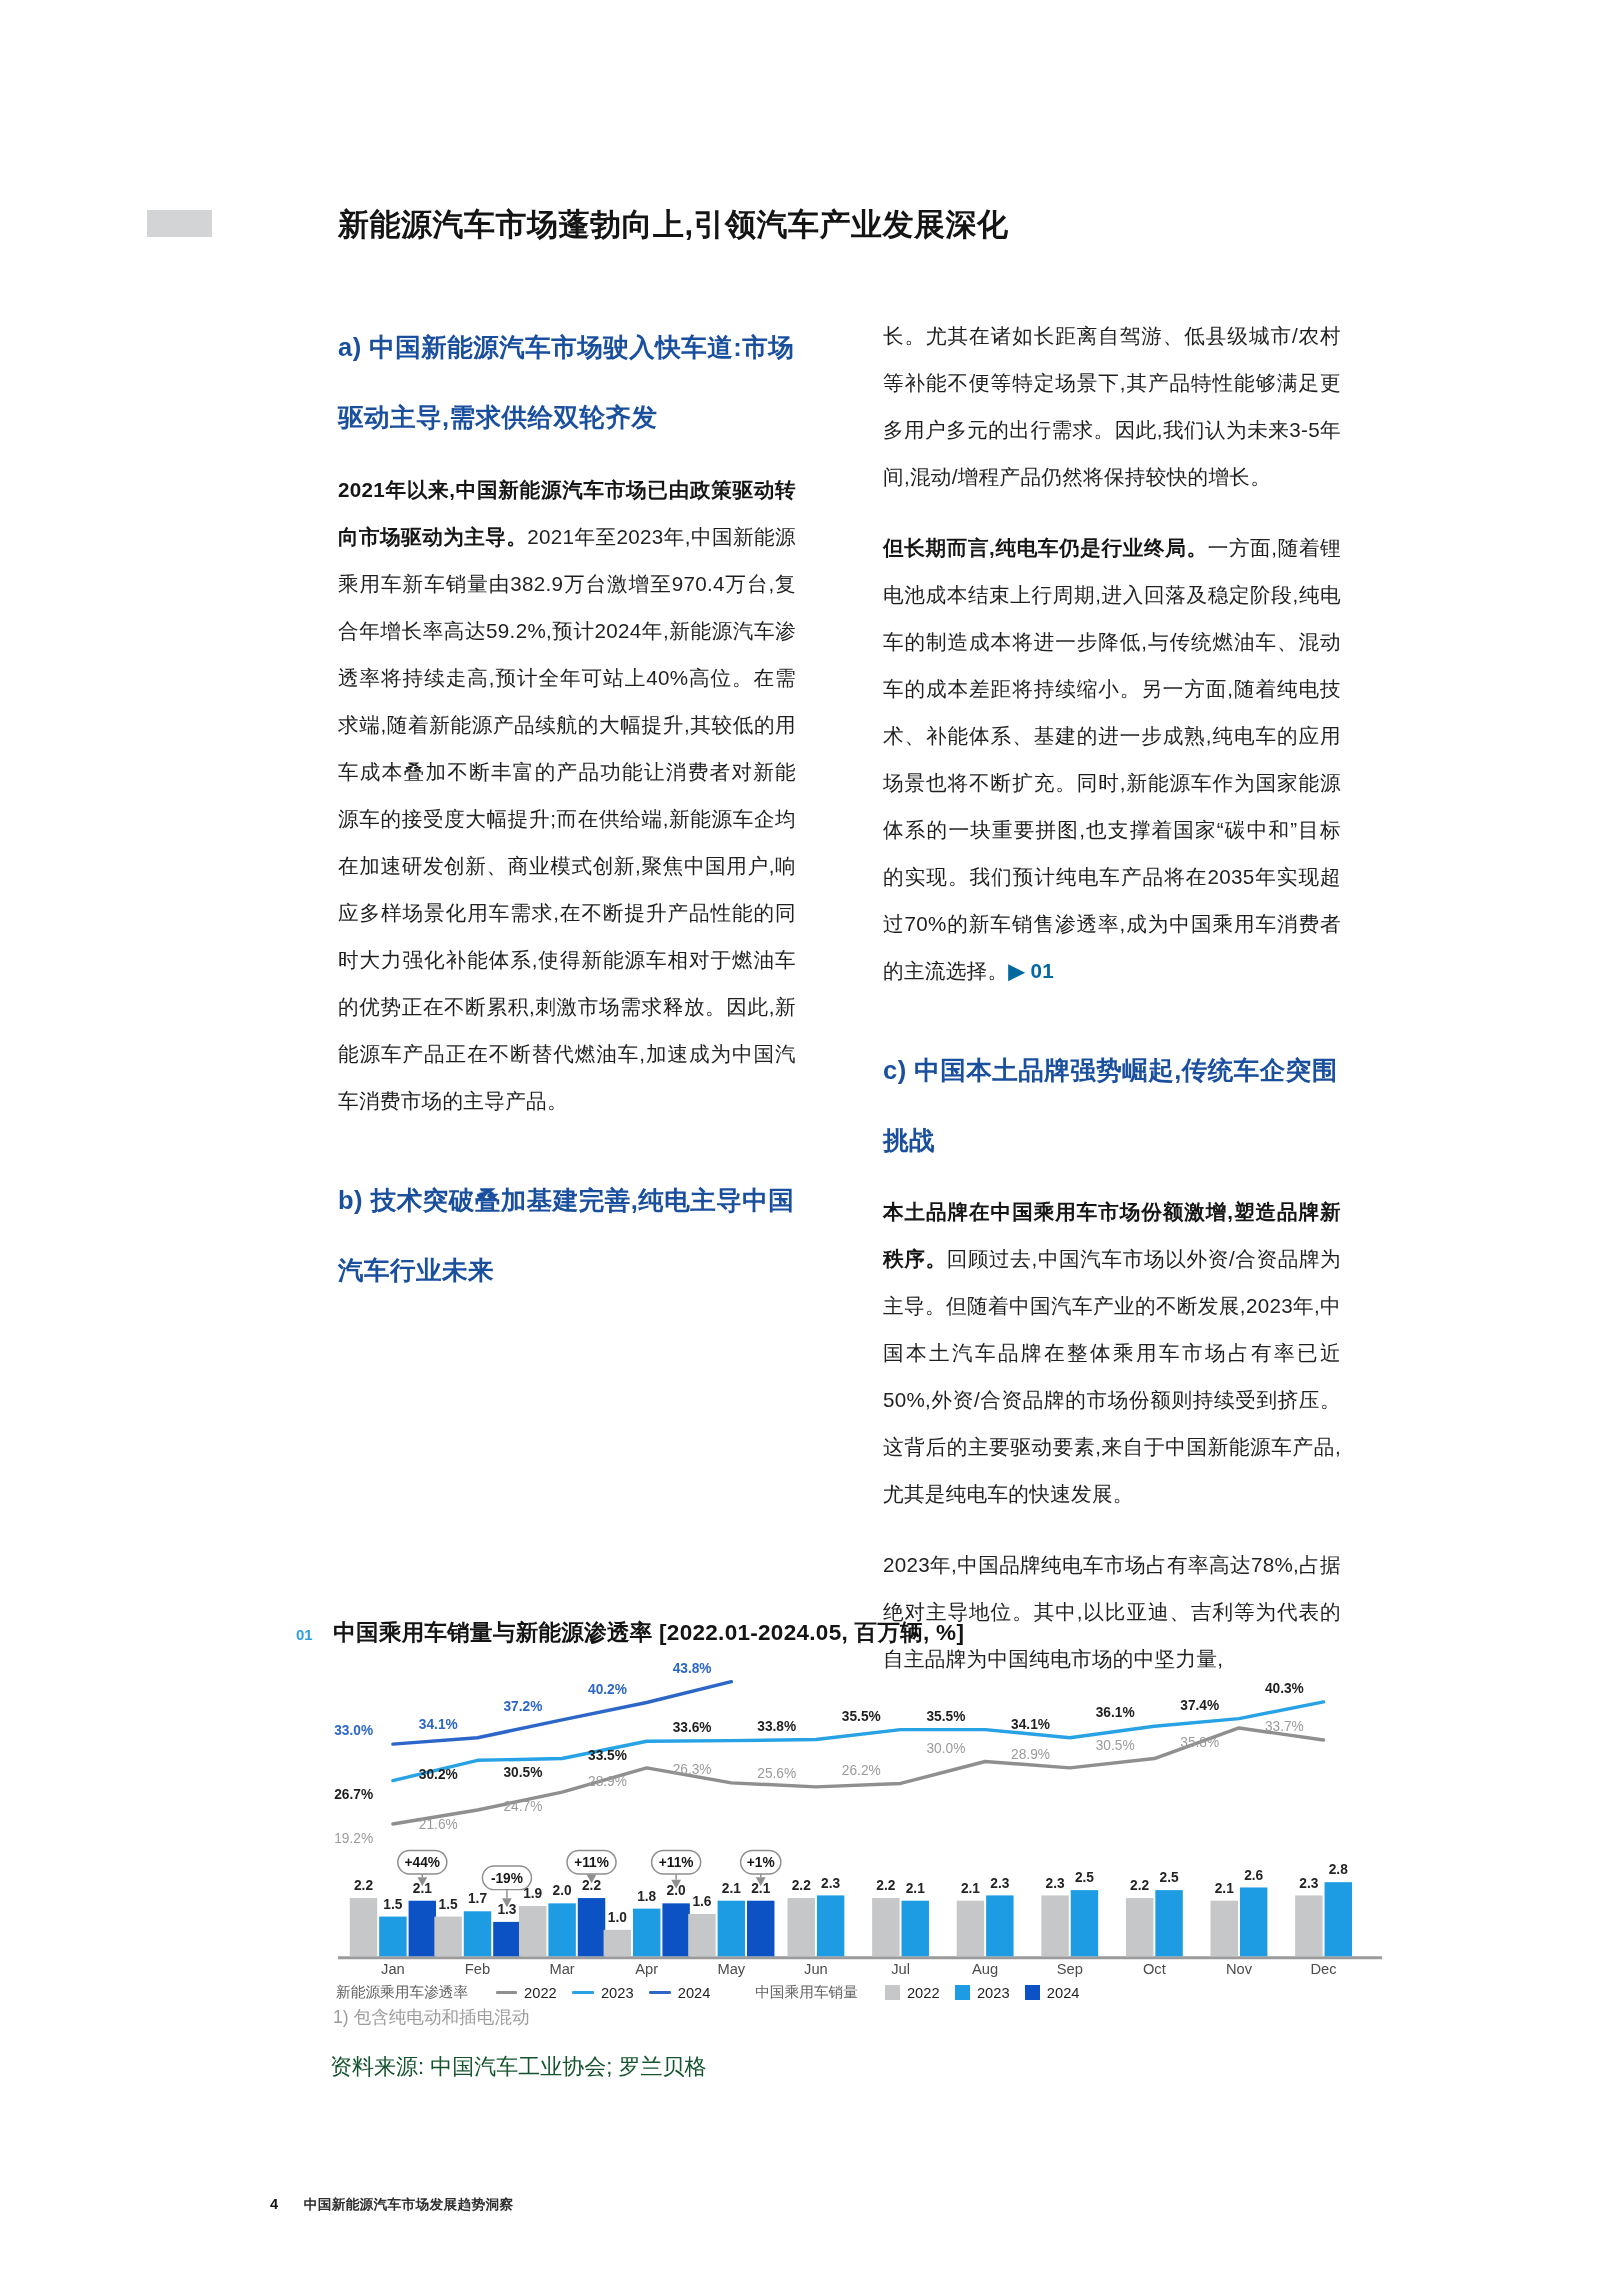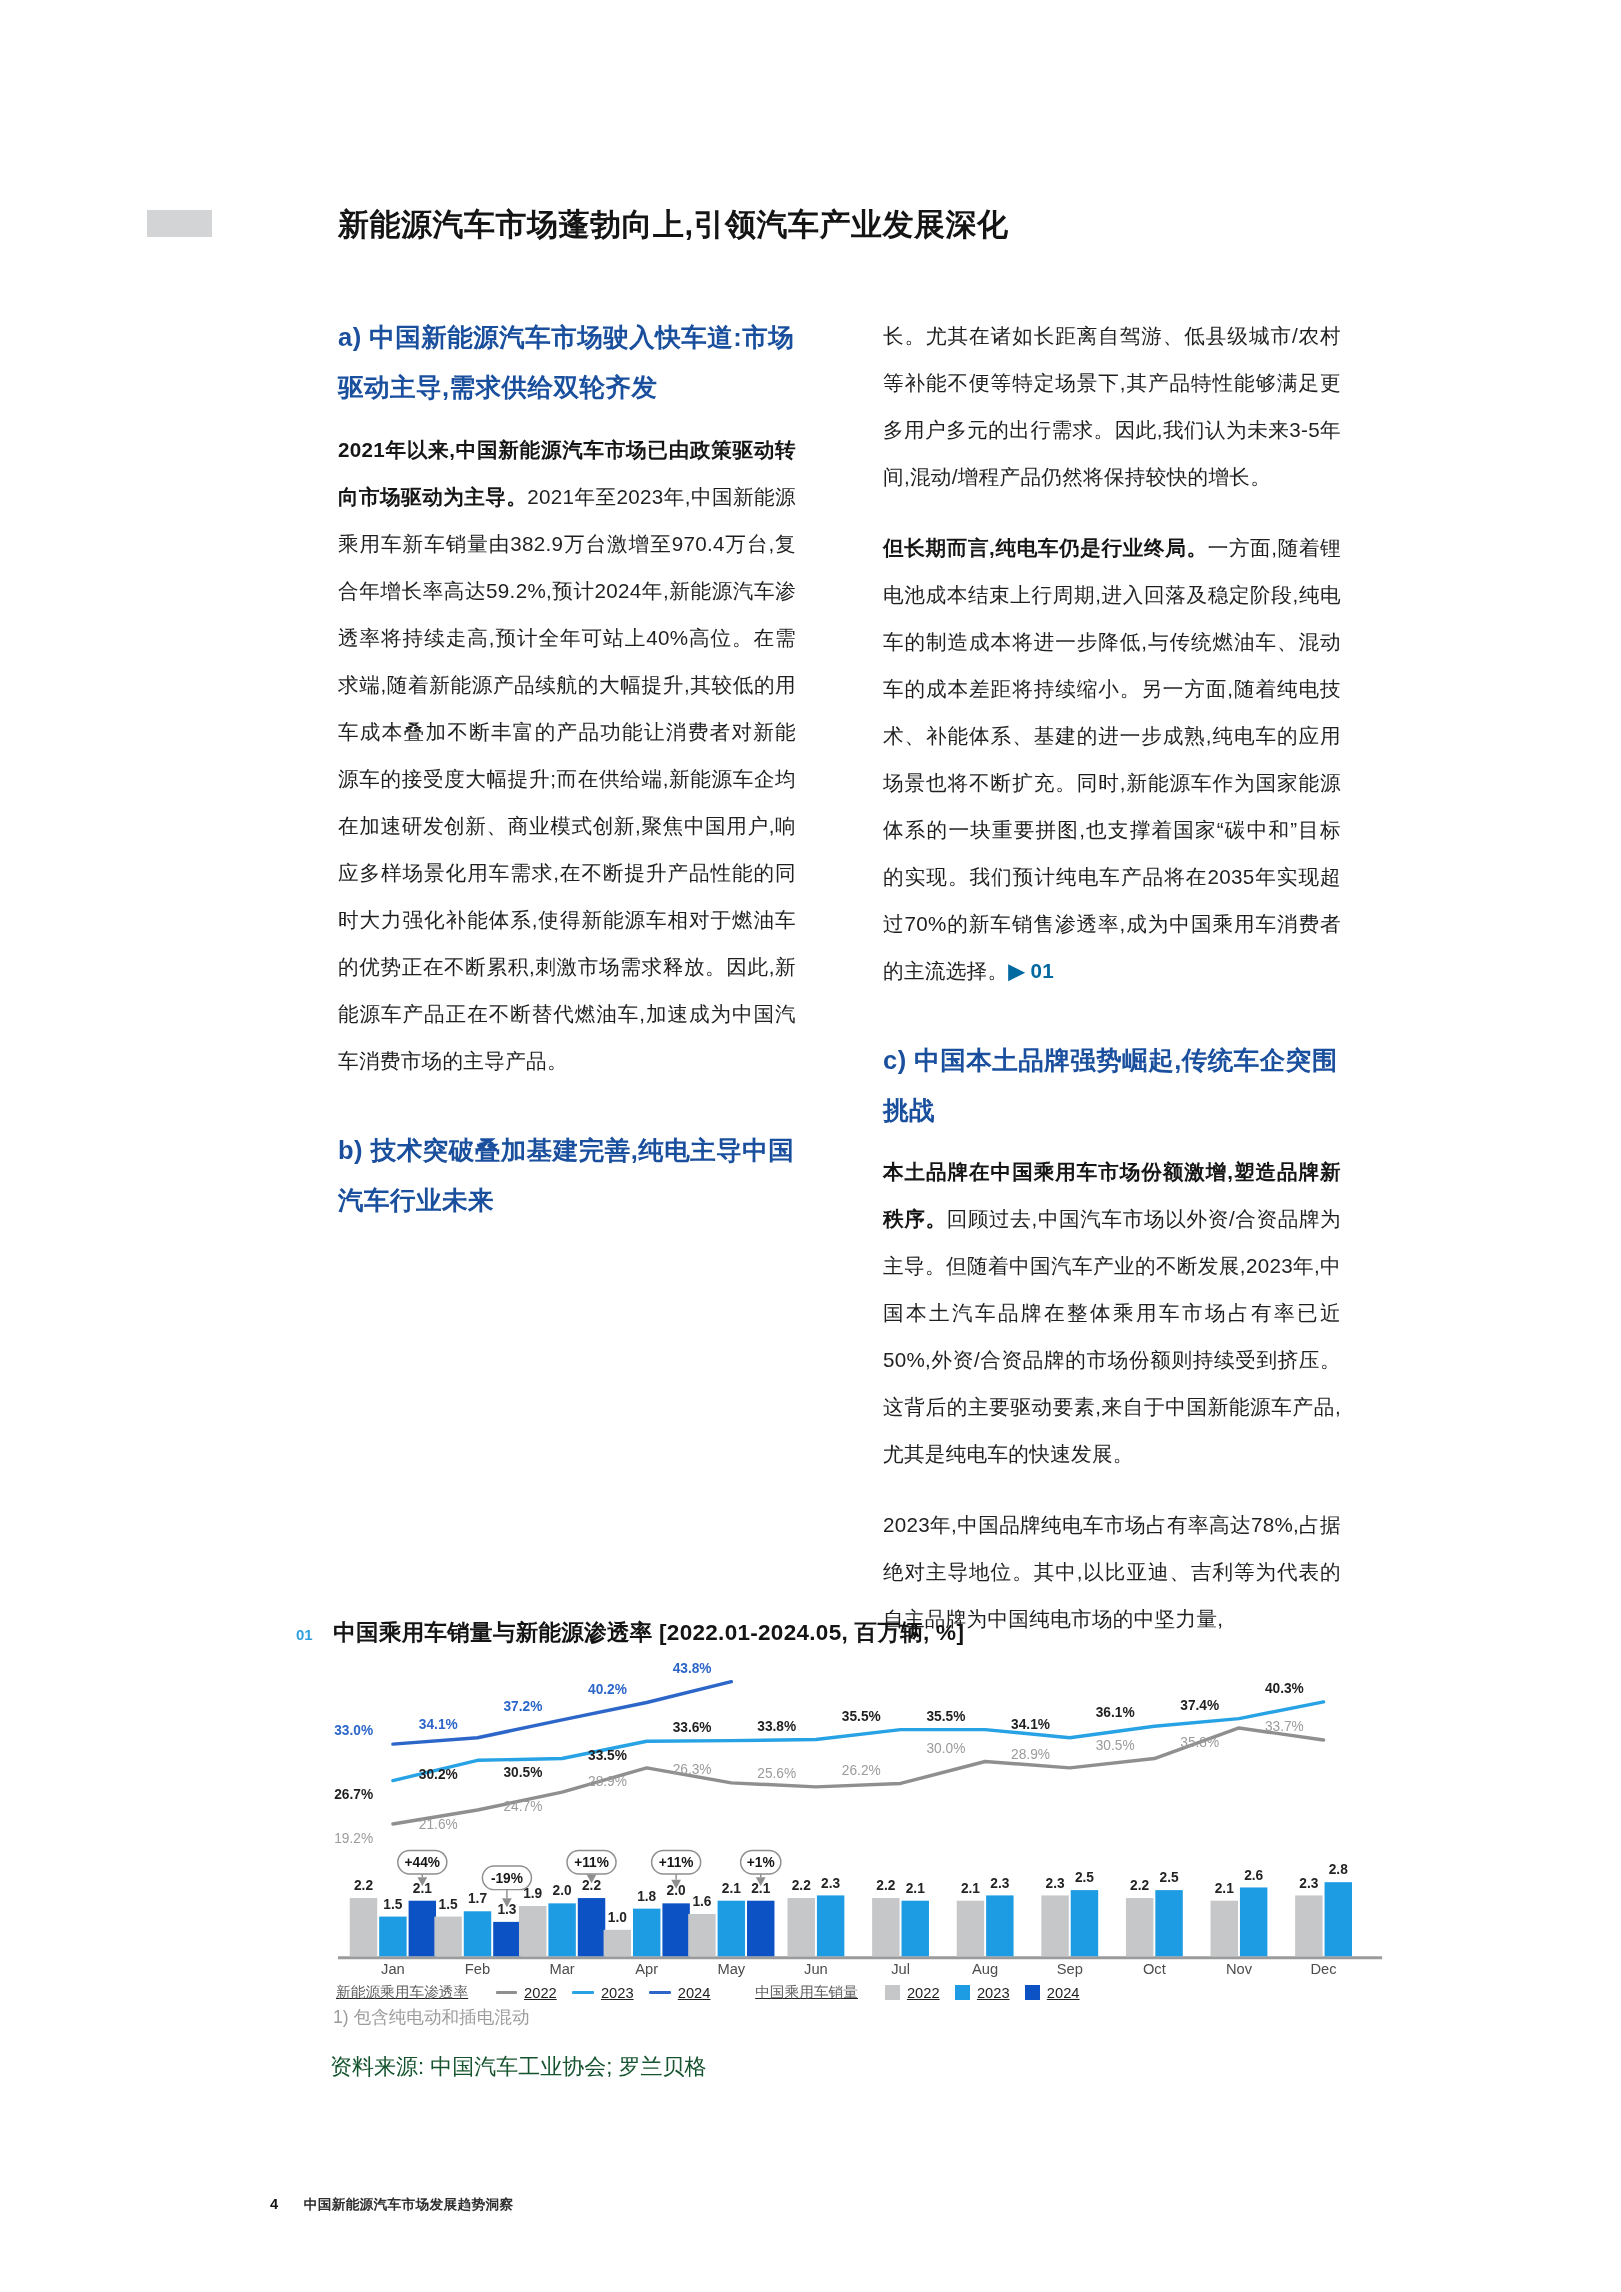--- a/index.html
+++ b/index.html
@@ -7,40 +7,40 @@
         font-family:"Liberation Sans",sans-serif;color:#1f1f1f;overflow:hidden;}
 
   .deco-bar{position:absolute;left:147px;top:210px;width:65px;height:27.4px;background:#d3d4d6;}
   .page-title{position:absolute;left:338px;top:206px;margin:0;font-size:31px;line-height:37px;
               font-weight:700;color:#141414;letter-spacing:0.5px;}
 
   .col{position:absolute;top:312px;width:458px;font-size:20.6px;line-height:47px;
        text-align:justify;color:#1f1f1f;letter-spacing:0.3px;}
   .col-left{left:338px;}
   .col-right{left:883px;}
-  .col h3{color:#1a4f9e;font-size:25.5px;line-height:50px;font-weight:700;
+  .col h3{color:#1a4f9e;font-size:25.5px;line-height:70px;font-weight:700;
           margin:41px 0 13.7px;text-align:left;letter-spacing:0.5px;}
   .col h3:first-child{margin-top:0;}
   .col p{margin:0 0 23.5px;}
   .col p b{font-weight:700;color:#161616;}
   .ref{color:#0369a1;font-weight:700;}
 
   .fig-head{position:absolute;left:296px;top:1617px;display:flex;gap:20.6px;align-items:baseline;}
   .fig-num{font-size:15px;font-weight:700;color:#2f9fdf;}
   .fig-title{margin:0;font-size:22.5px;font-weight:700;color:#141414;letter-spacing:0.3px;}
 
   .chart{position:absolute;left:338px;top:1664px;overflow:visible;}
   .chart text{font-family:"Liberation Sans",sans-serif;}
   .bar-label{font-size:14px;font-weight:700;fill:#242424;}
   .line-label{font-size:14px;}
   .month-label{font-size:15px;fill:#4c4c4c;}
   .callout-label{font-size:14px;font-weight:700;fill:#161616;}
 
   .legend{position:absolute;left:336px;top:1983px;display:flex;align-items:center;
-          font-size:14.7px;color:#1f1f1f;white-space:nowrap;text-decoration:underline;}
+          font-size:14.7px;color:#1f1f1f;white-space:nowrap;}
   .lg-title{color:#5f5f5f;margin-right:27.4px;}
   .lg-title.second{margin-left:29px;}
   .lg-item{display:flex;align-items:center;margin-right:15.7px;text-align:right;}
   .lg-line{display:inline-block;width:21.6px;height:3.9px;border-radius:1px;margin-right:6.9px;}
   .lg-sq{display:inline-block;width:14.7px;height:14.7px;margin-right:6.9px;}
 
   .footnote{position:absolute;left:333px;top:2005px;font-size:17.6px;color:#9c9c9c;}
   .source{position:absolute;left:330px;top:2052px;font-size:22px;color:#14532d;}
 
   .page-footer{position:absolute;left:270px;top:2196px;display:flex;align-items:baseline;gap:25.5px;}

